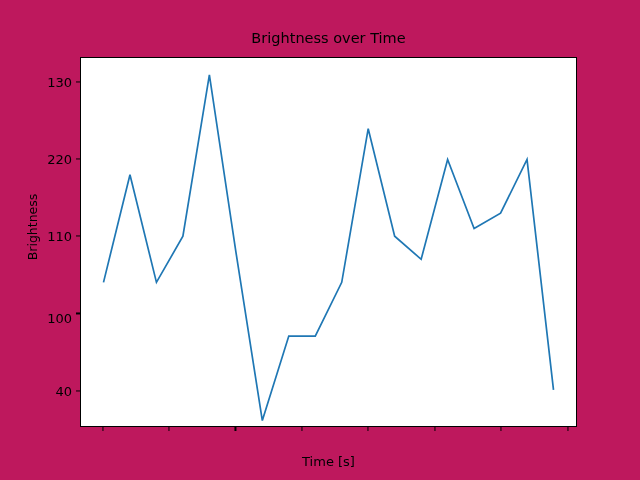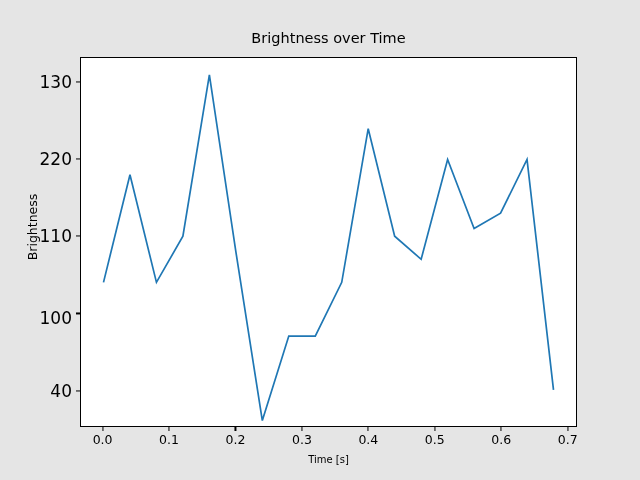--- a/index.html
+++ b/index.html
@@ -10,21 +10,21 @@
   body {
     width: 640px;
     height: 480px;
     font-family: "DejaVu Sans", sans-serif;
     overflow: hidden;
   }
   #figure {
     position: relative;
     width: 640px;
     height: 480px;
-    background: #e5e5e5;
+    background: #be185d;
   }
   #chart-title {
     position: absolute;
     left: 80px;
     top: 30px;
     width: 497px;
     text-align: center;
     font-size: 14.5px;
     color: #000000;
     white-space: nowrap;
@@ -44,21 +44,21 @@
     left: 0;
     top: 0;
     width: 100%;
     height: 100%;
     display: block;
   }
   .ytick-label {
     position: absolute;
     right: 0;
     transform: translateY(-50%);
-    font-size: 17px;
+    font-size: 13px;
     color: #000000;
     text-align: right;
     white-space: nowrap;
   }
   #ytick-labels {
     position: absolute;
     left: 0;
     top: 57px;
     width: 72px;
     height: 370px;
@@ -93,21 +93,21 @@
     height: 4px;
     background: #000000;
     transform: translateX(-50%);
   }
   #xlabel {
     position: absolute;
     left: 80px;
     top: 454px;
     width: 497px;
     text-align: center;
-    font-size: 10px;
+    font-size: 13px;
     color: #000000;
     white-space: nowrap;
   }
   #ylabel {
     position: absolute;
     left: 0px;
     top: 0px;
     width: 370px;
     height: 22px;
     transform-origin: 0 0;
@@ -129,30 +129,20 @@
   <div id="ylabel">Brightness</div>
 
   <div id="ytick-labels">
       <div class="ytick-label" style="top: 333.695px;">40</div>
       <div class="ytick-label" style="top: 261px;">100</div>
       <div class="ytick-label" style="top: 179.207px;">110</div>
       <div class="ytick-label" style="top: 101.962px;">220</div>
       <div class="ytick-label" style="top: 24.7182px;">130</div>
     </div>
 
-  <div id="xtick-labels">
-      <div class="xtick-label" style="left: 22.5909px;">0.0</div>
-      <div class="xtick-label" style="left: 89.0348px;">0.1</div>
-      <div class="xtick-label" style="left: 155.479px;">0.2</div>
-      <div class="xtick-label" style="left: 221.922px;">0.3</div>
-      <div class="xtick-label" style="left: 288.366px;">0.4</div>
-      <div class="xtick-label" style="left: 354.81px;">0.5</div>
-      <div class="xtick-label" style="left: 421.254px;">0.6</div>
-      <div class="xtick-label" style="left: 487.698px;">0.7</div>
-    </div>
 
   <div id="xlabel">Time [s]</div>
 
   <div id="plot-area">
     <svg id="plot-svg" viewBox="0 0 497 370" preserveAspectRatio="none">
       <polyline id="data-polyline" fill="none" stroke="#1f77b4" stroke-width="1.7" stroke-linejoin="miter" stroke-linecap="butt" vector-effect="non-scaling-stroke" points="22.59,225.55 49.17,117.41 75.75,225.55 102.32,179.21 128.90,16.99 155.48,194.66 182.06,364.59 208.63,279.62 235.21,279.62 261.79,225.55 288.37,71.06 314.94,179.21 341.52,202.38 368.10,101.96 394.68,171.48 421.25,156.03 447.83,101.96 474.41,333.70"></polyline>
     </svg>
   </div>
 
 <div class="ytick-mark" style="top: 390.695px;"></div>

